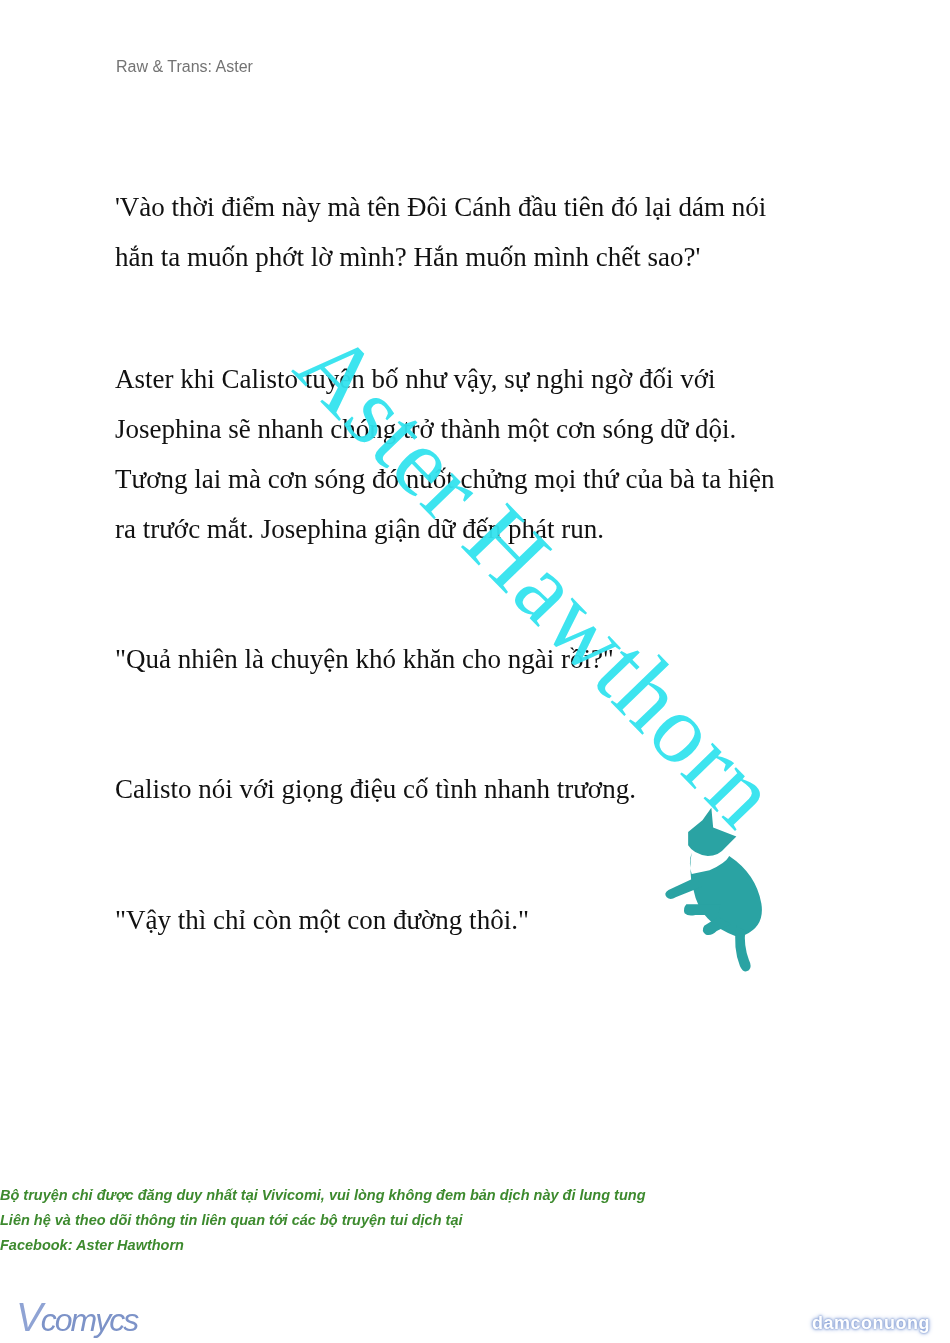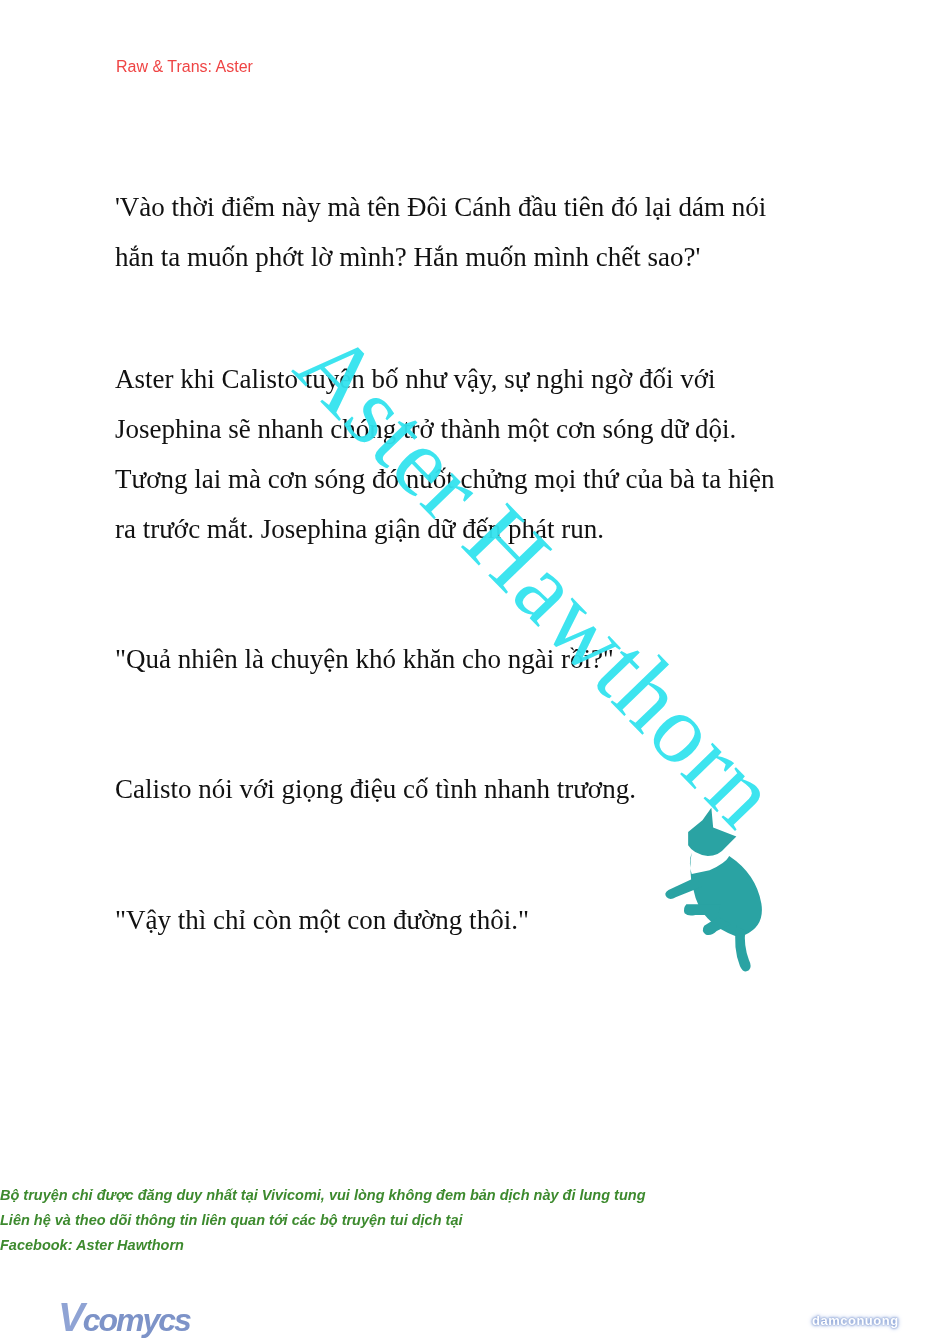--- a/index.html
+++ b/index.html
@@ -1,20 +1,20 @@
 <!DOCTYPE html>
 <html><head>
   <meta charset="utf-8">
   <style>
     html, body { margin: 0; padding: 0; background: #ffffff; }
     body { width: 950px; height: 1343px; position: relative; overflow: hidden; }
     .page { position: absolute; left: 0; top: 0; width: 950px; height: 1343px; background: #fff; }
     .header {
       position: absolute; left: 116px; top: 58px;
-      font-family: "Liberation Sans", sans-serif; font-size: 16px; color: #ef4444;
+      font-family: "Liberation Sans", sans-serif; font-size: 16px; color: #737373;
     }
     .para {
       position: absolute; left: 115px; width: 740px;
       font-family: "Liberation Serif", serif; font-size: 27px; line-height: 50px; color: #111;
       margin: 0;
     }
     .watermark {
       position: absolute; left: 124px; top: 545px;
       font-family: "Liberation Serif", serif; font-size: 98px; color: #33e3ef;
       transform-origin: 0 0; transform: rotate(46deg) translate(-10px, -330px);
@@ -22,27 +22,27 @@
       pointer-events: none;
     }
     .cat { position: absolute; left: 656px; top: 800px; width: 125px; height: 180px; }
     .footer-note {
       position: absolute; left: 0; width: 950px; text-align: left;
       font-family: "Liberation Sans", sans-serif; font-size: 14.5px; font-style: italic; font-weight: bold;
       color: #3d8a2e;
     }
     .logo {
       position: absolute; left: 16px; top: 1295px;
-      font-family: "Liberation Sans", sans-serif; font-style: italic; font-weight: bold;
-      font-size: 32px; color: #7d93c8; letter-spacing: -2px; margin-left: 42px;
+      font-family: "Liberation Sans", sans-serif; font-style: italic; font-weight: normal;
+      font-size: 32px; color: #7d93c8; letter-spacing: -2px;
     }
     .logo .v { font-size: 40px; color: #8fa3d4; }
     .brand {
       position: absolute; left: 812px; top: 1313px;
-      font-family: "Liberation Sans", sans-serif; font-weight: bold; font-size: 13px;
+      font-family: "Liberation Sans", sans-serif; font-weight: bold; font-size: 18px;
       color: #ffffff; letter-spacing: 0.5px;
       text-shadow: 0 0 3px #8aa3d8, 0 0 5px #8aa3d8, 0 0 2px #6f8cc8;
     }
   </style>
 </head>
 <body>
 
 <div class="page">
 
   <div class="header">Raw &amp; Trans: Aster</div>

